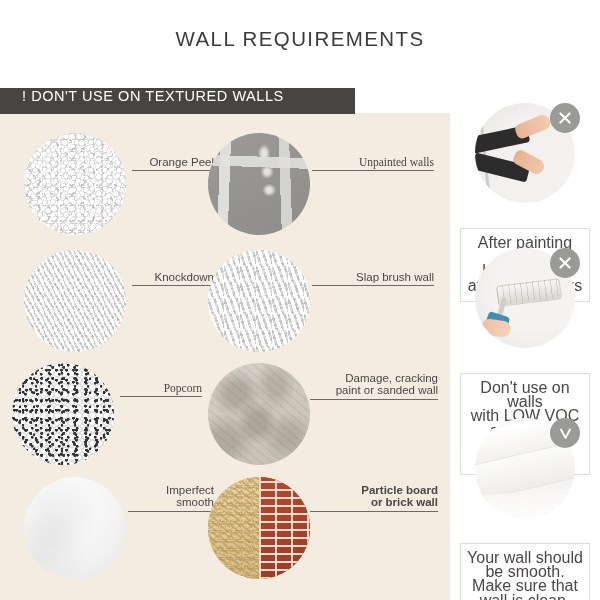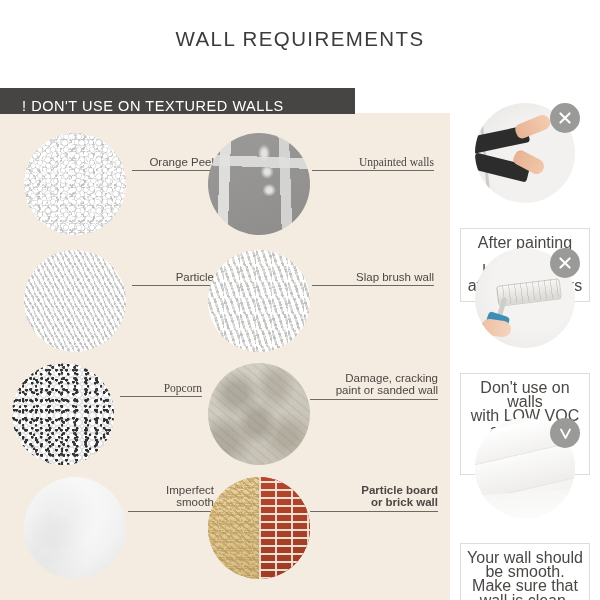--- a/index.html
+++ b/index.html
@@ -22,21 +22,21 @@
   
   .beige-panel{
     position:absolute;left:0;top:113px;width:450px;height:487px;
     background:#f4ebe1;
   }
 
   
   .banner{
     position:absolute;left:0;top:88px;width:355px;height:26px;
     background:#474543;
-    display:flex;align-items:flex-end;
+    display:flex;align-items:flex-start;
   }
   .banner-text{
     color:#ffffff;font-size:14.5px;letter-spacing:.55px;
     padding-left:22px;white-space:nowrap;
   }
 
   
   .sample{position:absolute;}
   .sample .disc{
     position:absolute;left:0;top:0;
@@ -255,21 +255,21 @@
     <div class="disc tx-orange"></div>
     <div class="lbl" style="left:108px;top:10px;width:82px;">
       <span>Orange Peel</span>
       <span class="rule"></span>
     </div>
   </div>
 
   <div class="sample" style="left:24px;top:250px;width:200px;height:102px;">
     <div class="disc tx-knockdown"></div>
     <div class="lbl" style="left:108px;top:8px;width:82px;">
-      <span>Particle</span>
+      <span>Knockdown</span>
       <span class="rule"></span>
     </div>
   </div>
 
   <div class="sample" style="left:12px;top:363px;width:200px;height:102px;font-family:Liberation Serif, serif;">
     <div class="disc tx-popcorn"></div>
     <div class="lbl" style="left:108px;top:6px;width:82px;">
       <span>Popcorn</span>
       <span class="rule"></span>
     </div>

